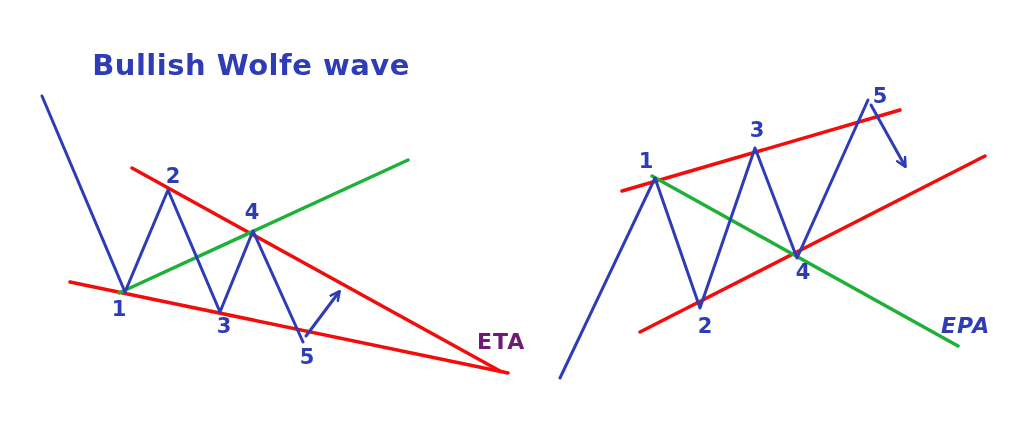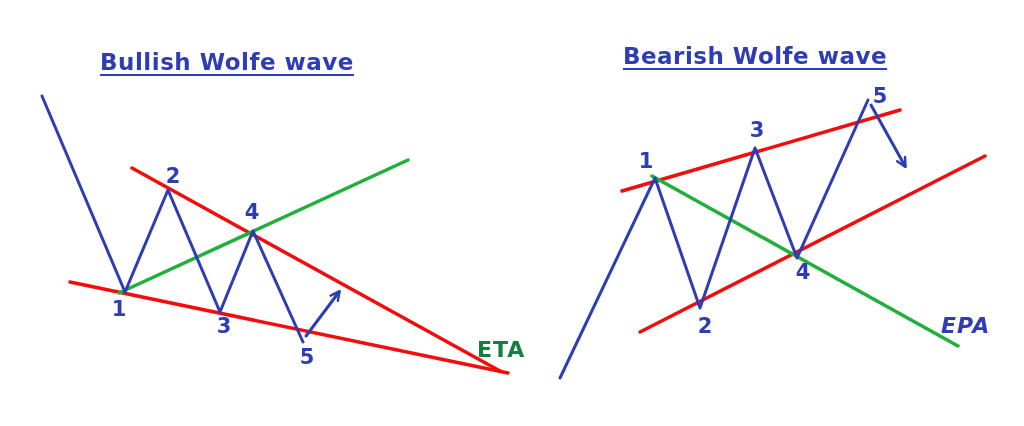--- a/index.html
+++ b/index.html
@@ -19,25 +19,25 @@
     font-family: "DejaVu Sans", sans-serif;
     font-weight: bold;
   }
   .floating-label {
     position: absolute;
     font-weight: bold;
     white-space: nowrap;
     line-height: 1.1;
   }
   .panel-title {
-    font-size: 23px;
+    font-size: 29px;
     letter-spacing: 0.5px;
-    text-decoration: underline;
     text-underline-offset: 4px;
     transform: translateX(-50%);
+    margin-left: 24px;
   }
   .target-label {
     font-size: 22px;
     letter-spacing: 1px;
   }
 </style>
 </head>
 <body>
 
 <div class="canvas" style="width: 1024px; height: 426px; background: rgb(255, 255, 255);">
@@ -69,19 +69,18 @@
         <text x="646" y="168" fill="#2e3cb5" font-size="21" text-anchor="middle">1</text>
         <text x="705" y="333" fill="#2e3cb5" font-size="21" text-anchor="middle">2</text>
         <text x="757" y="137" fill="#2e3cb5" font-size="21" text-anchor="middle">3</text>
         <text x="803" y="279" fill="#2e3cb5" font-size="21" text-anchor="middle">4</text>
         <text x="880" y="103" fill="#2e3cb5" font-size="21" text-anchor="middle">5</text>
       </g>
     </svg>
 
   <div class="floating-label panel-title" style="left: 227px; top: 50px; color: rgb(46, 60, 181);">Bullish Wolfe wave</div>
 
-  <div class="floating-label panel-title" style="left: 755px; top: 44px; color: rgb(46, 60, 181);">Bearish Wolfe wave</div>
 
-  <div class="floating-label target-label" style="left: 477px; top: 338px; color: #15803d;">ETA</div>
+  <div class="floating-label target-label" style="left: 477px; top: 330px; color: #701a75;">ETA</div>
 
   <div class="floating-label target-label" style="left: 941px; top: 314px; color: rgb(46, 60, 181); font-style: italic;">EPA</div>
 
 </div>
 
 </body></html>

